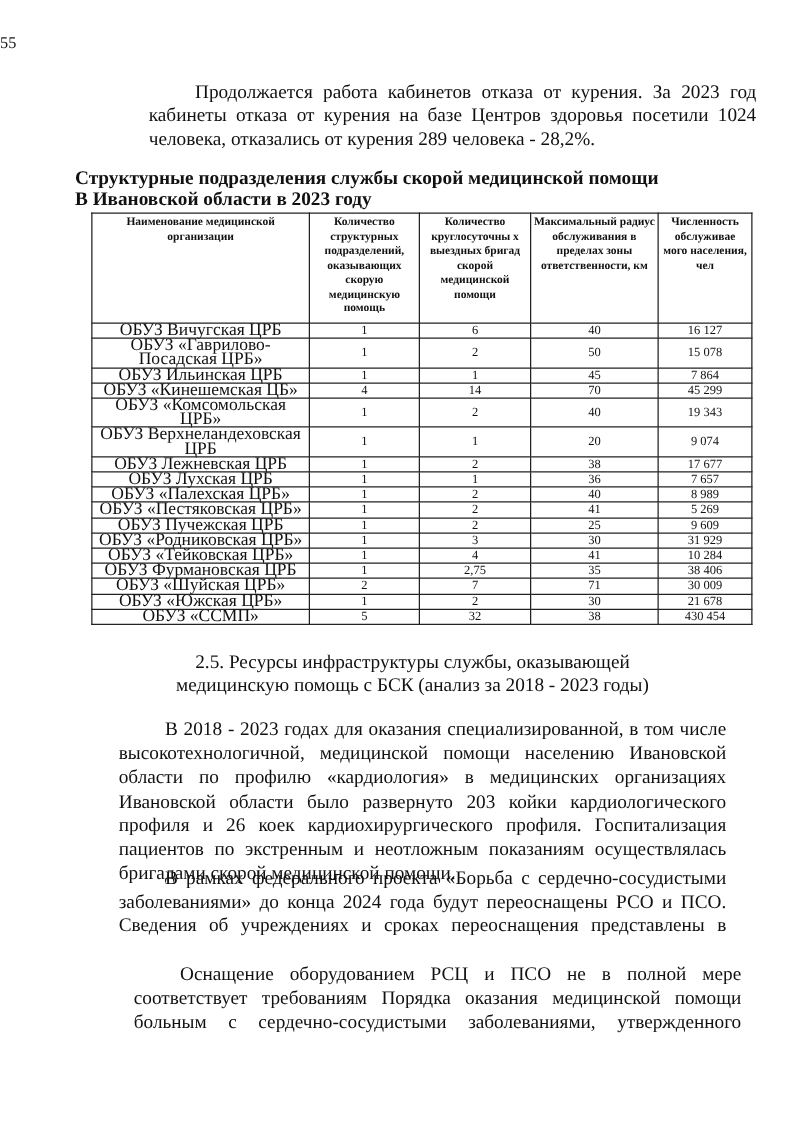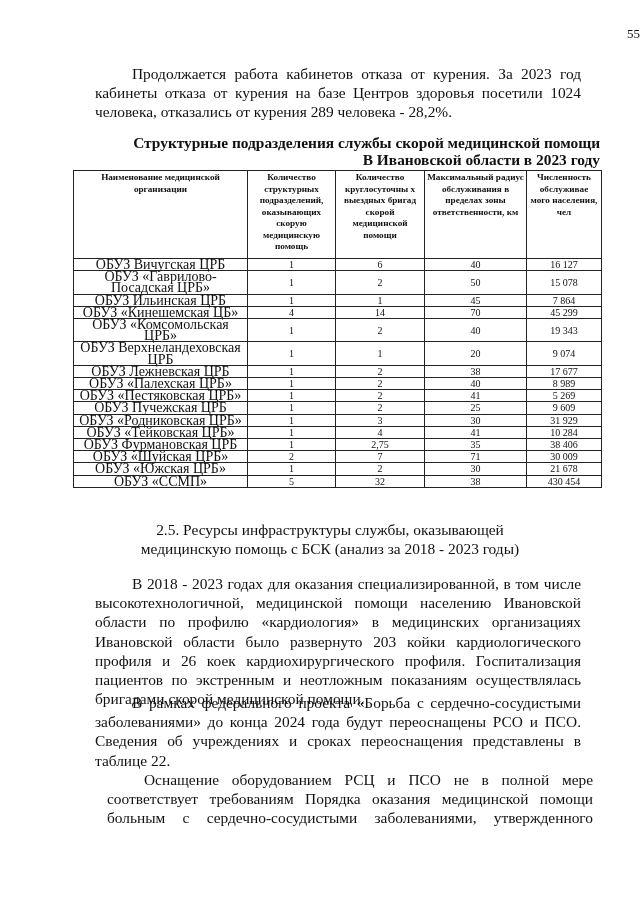--- a/index.html
+++ b/index.html
@@ -1,33 +1,33 @@
 <!DOCTYPE html>
 <html><head>
 <meta charset="utf-8">
 <style>
   html, body { margin: 0; padding: 0; background: #ffffff; }
   body {
     width: 640px; height: 905px; position: relative; overflow: hidden;
     font-family: "Liberation Serif", serif; color: #111;
   }
   .page-num {
-    position: absolute; top: 26px; left: 0; width: 640px; text-align: right;
+    position: absolute; top: 26px; left: 0; width: 640px; text-align: left;
     font-size: 13px;
   }
   .para {
     position: absolute; left: 95px; width: 486px;
     font-size: 15.4px; line-height: 19.2px; text-align: justify;
   }
   .para .line { display: block; text-align: justify; text-align-last: justify; white-space: nowrap; }
   .para .line.last { text-align-last: left; }
   .para .line.indent { padding-left: 37px; }
-  .para1 { top: 64px; }
+  .para1 { top: 64px; margin-left: 24px; }
   .table-title {
-    position: absolute; top: 134px; left: 60px; width: 540px; text-align: right;
+    position: absolute; top: 134px; left: 60px; width: 540px; text-align: left;
     font-weight: bold; font-size: 15.4px; line-height: 17px;
   }
   table.struct {
     position: absolute; top: 170px; left: 73px; width: 528px;
     border-collapse: collapse; font-size: 9.6px; table-layout: fixed;
   }
   table.struct th, table.struct td {
     border: 1px solid #222; text-align: center; padding: 0 2px; line-height: 12.5px;
   }
   table.struct th {
@@ -121,20 +121,27 @@
         <td>9 074</td>
       </tr>
       <tr>
         <td class="name">ОБУЗ Лежневская ЦРБ</td>
         <td>1</td>
         <td>2</td>
         <td>38</td>
         <td>17 677</td>
       </tr>
       <tr>
+        <td class="name">ОБУЗ Лухская ЦРБ</td>
+        <td>1</td>
+        <td>1</td>
+        <td>36</td>
+        <td>7 657</td>
+      </tr>
+      <tr>
         <td class="name">ОБУЗ «Палехская ЦРБ»</td>
         <td>1</td>
         <td>2</td>
         <td>40</td>
         <td>8 989</td>
       </tr>
       <tr>
         <td class="name">ОБУЗ «Пестяковская ЦРБ»</td>
         <td>1</td>
         <td>2</td>
@@ -205,20 +212,19 @@
   <span class="line">Ивановской области было развернуто 203 койки кардиологического</span>
   <span class="line">профиля и 26 коек кардиохирургического профиля. Госпитализация</span>
   <span class="line">пациентов по экстренным и неотложным показаниям осуществлялась</span>
   <span class="line last">бригадами скорой медицинской помощи.</span>
 </div>
 
 <div class="para para3">
   <span class="line indent">В рамках федерального проекта «Борьба с сердечно-сосудистыми</span>
   <span class="line">заболеваниями» до конца 2024 года будут переоснащены РСО и ПСО.</span>
   <span class="line">Сведения об учреждениях и сроках переоснащения представлены в</span>
-  <span class="line last">таблице 22.</span>
 </div>
 
 <div class="para para4">
   <span class="line indent">Оснащение оборудованием РСЦ и ПСО не в полной мере</span>
   <span class="line">соответствует требованиям Порядка оказания медицинской помощи</span>
   <span class="line">больным с сердечно-сосудистыми заболеваниями, утвержденного</span>
 </div>
 
 </body></html>

